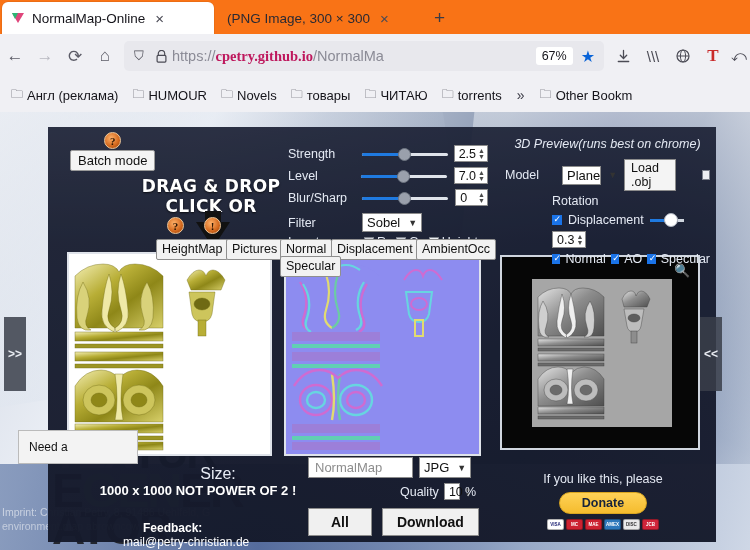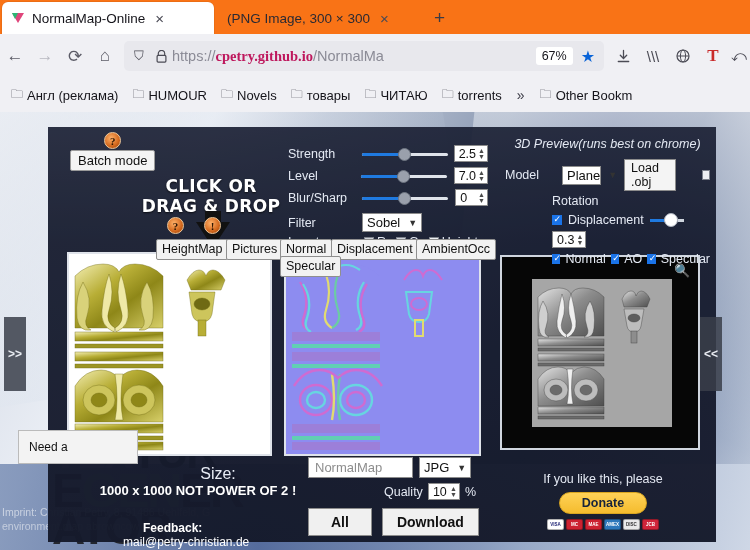--- a/index.html
+++ b/index.html
@@ -206,22 +206,22 @@
       <div class="app-shade"></div>
 
       <div class="batch-wrap">
         <div style="display:flex;justify-content:center">
           <div class="badge-q">?</div>
         </div>
         <div class="batch-btn">Batch mode</div>
       </div>
 
       <div class="dropzone-text">
+        <div>DRAG &amp; DROP</div>
         <div>CLICK OR</div>
-        <div>DRAG &amp; DROP</div>
       </div>
       <div class="arrow-stem"></div>
       <div class="arrow-down"></div>
 
       <div style="position:absolute;left:119px;top:90px;z-index:11;">
         <div class="badge-q">?</div>
       </div>
       <div style="position:absolute;left:156px;top:90px;z-index:11;">
         <div class="badge-q">!</div>
       </div>
@@ -493,21 +493,21 @@
       <div class="ctl" style="left:260px;top:330px;">
         <div style="display:flex;align-items:center;gap:6px;">
           <div class="inputw" style="width:105px">NormalMap</div>
           <div class="sel" style="width:52px;justify-content:space-between;height:21px">
             <span>JPG</span>
             <span class="cv">▼</span>
           </div>
         </div>
         <div style="display:flex;align-items:center;gap:5px;margin-top:5px;justify-content:flex-end;width:168px;">
           <span class="lbl">Quality</span>
-          <div class="spin" style="width:32px;justify-content:space-between">
+          <div class="spin" style="width:16px;justify-content:space-between">
             <span>10</span>
             <span class="arrows">
                 <span>▲</span>
                 <span>▼</span>
               </span>
           </div>
           <span class="lbl">%</span>
         </div>
         <div style="display:flex;align-items:center;gap:10px;margin-top:8px;">
           <div class="bigbtn" style="padding:5px 22px">All</div>

